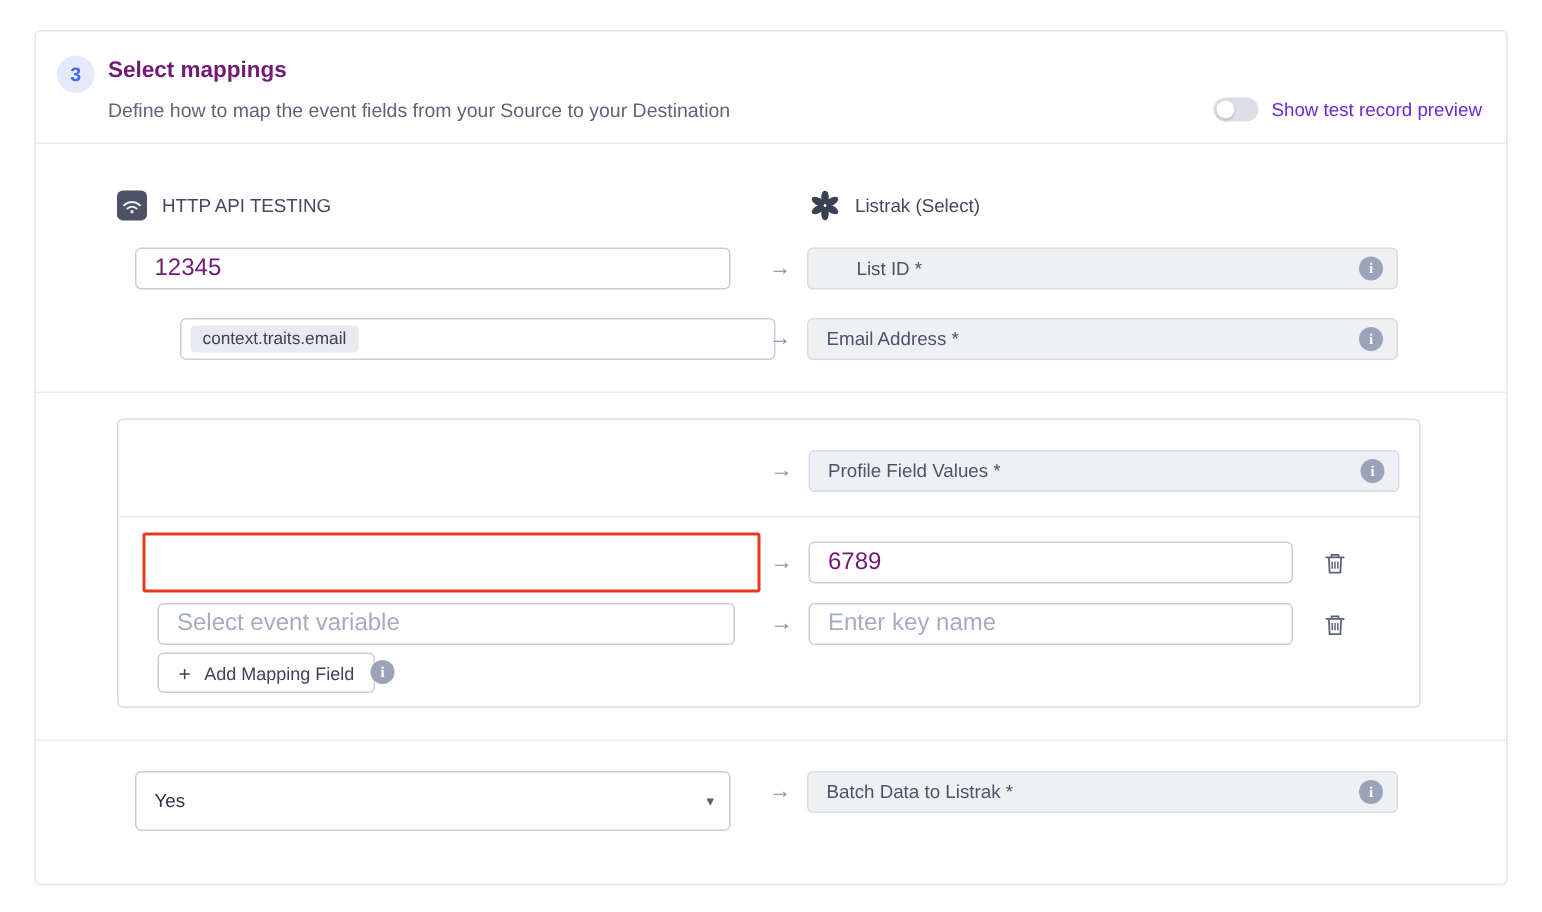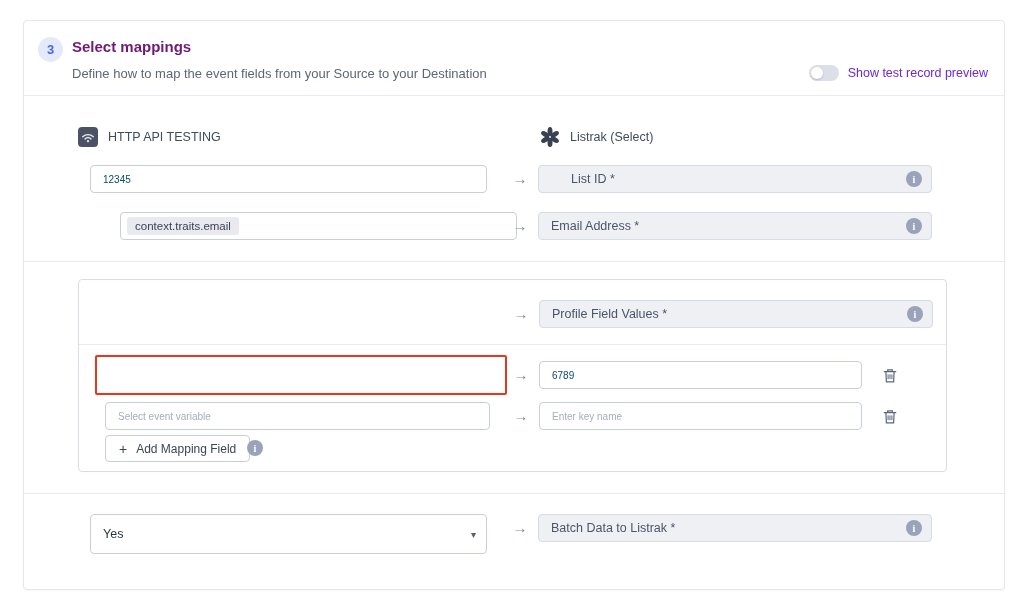--- a/index.html
+++ b/index.html
@@ -23,21 +23,21 @@
   .divider { left:0; right:0; height:1px; background:#e8ebf1; }
 
   
   .col-header { display:flex; align-items:center; gap:10px; }
   .src-icon { width:20px; height:20px; border-radius:4px; background:#4b5263;
     display:flex; align-items:center; justify-content:center; }
   .col-label { font-size:12.5px; color:#414a5e; }
 
   
   .txt-input { height:28px; border:1px solid #c8cedc; border-radius:4px; background:#fff;
-    font-size:10px; color:#0c4a6e; padding:0 12px; font-family:"Liberation Sans", sans-serif; outline:none; width:100%; }
+    font-size:16px; color:#701a75; padding:0 12px; font-family:"Liberation Sans", sans-serif; outline:none; width:100%; }
   .txt-input::placeholder { color:#a6adc0; }
   .arrow { font-size:15px; color:#7e8aad; width:24px; text-align:center; }
   .dest-box { height:28px; background:#eef0f4; border:1px solid #d7dbe5; border-radius:4px;
     display:flex; align-items:center; justify-content:space-between; padding:0 9px 0 12px; }
   .dest-label { font-size:12.5px; color:#4b5468; }
   .info-icon { width:16px; height:16px; border-radius:50%; background:#9aa3ba; color:#ffffff;
     font-size:10px; font-weight:bold; display:flex; align-items:center; justify-content:center;
     font-family:"Liberation Serif", serif; flex:0 0 auto; }
   .chip-input { height:28px; border:1px solid #c8cedc; border-radius:4px; background:#fff;
     display:flex; align-items:center; padding:0 6px;margin-left:30px; }

